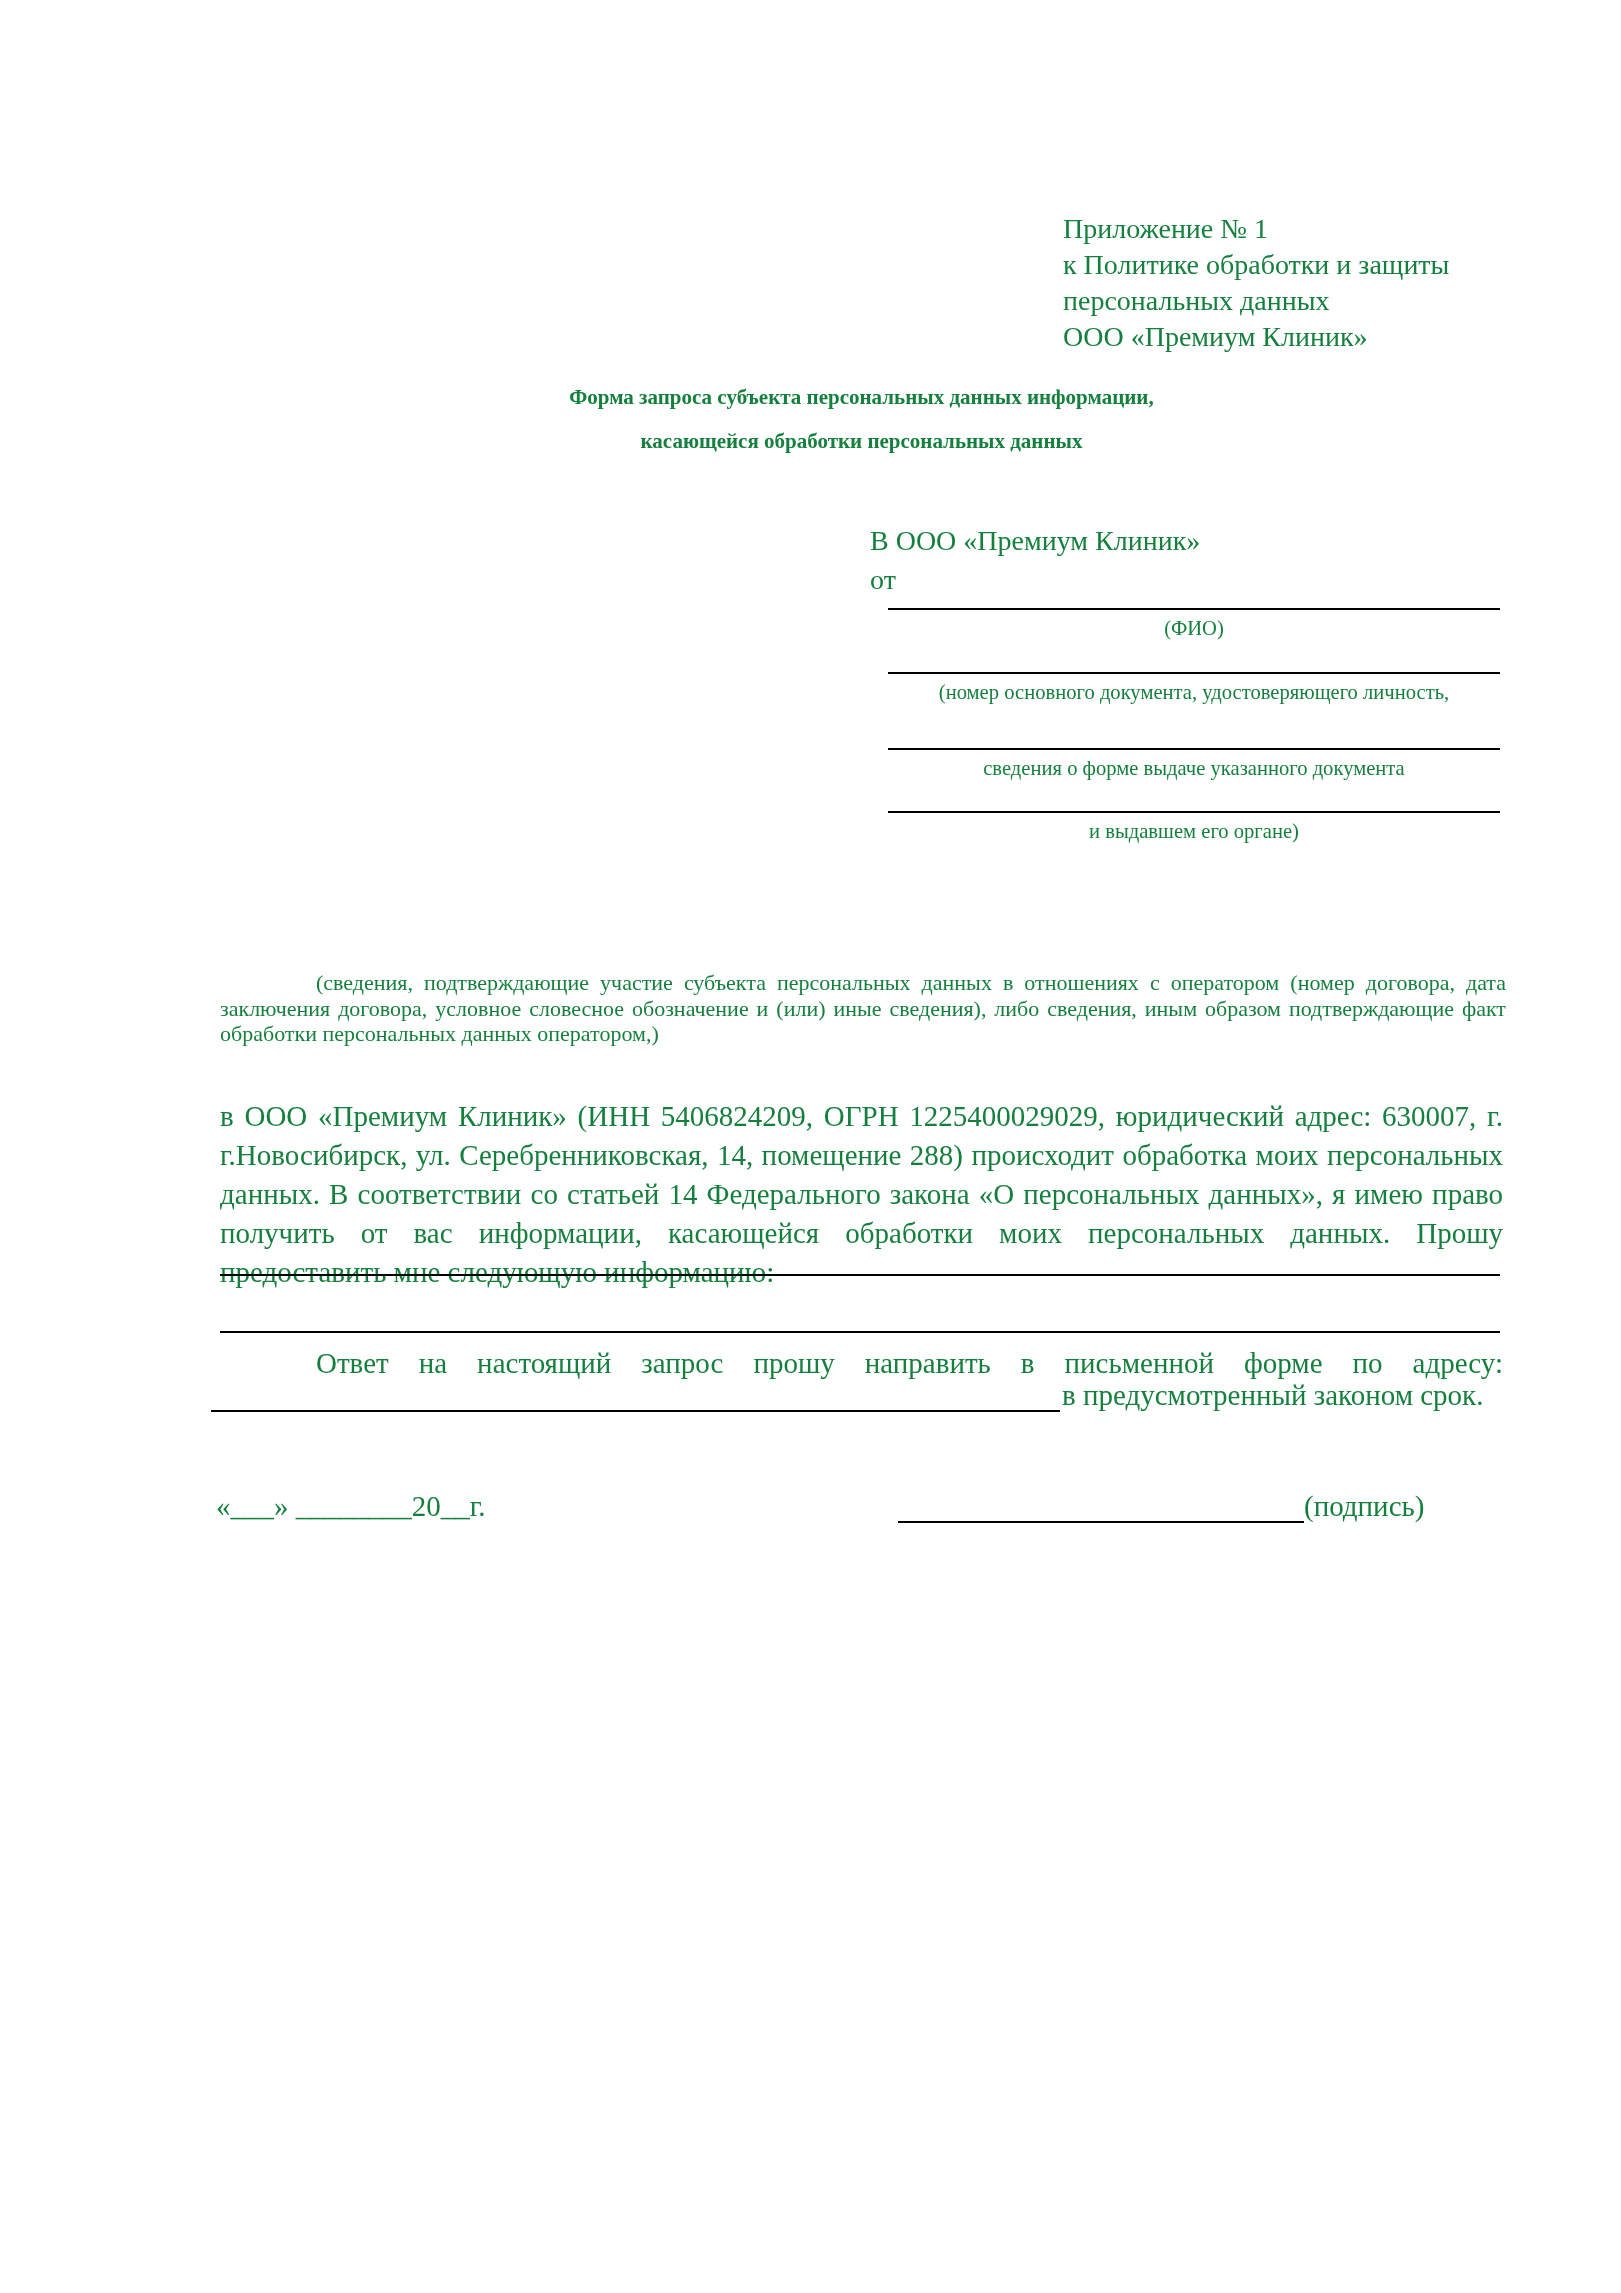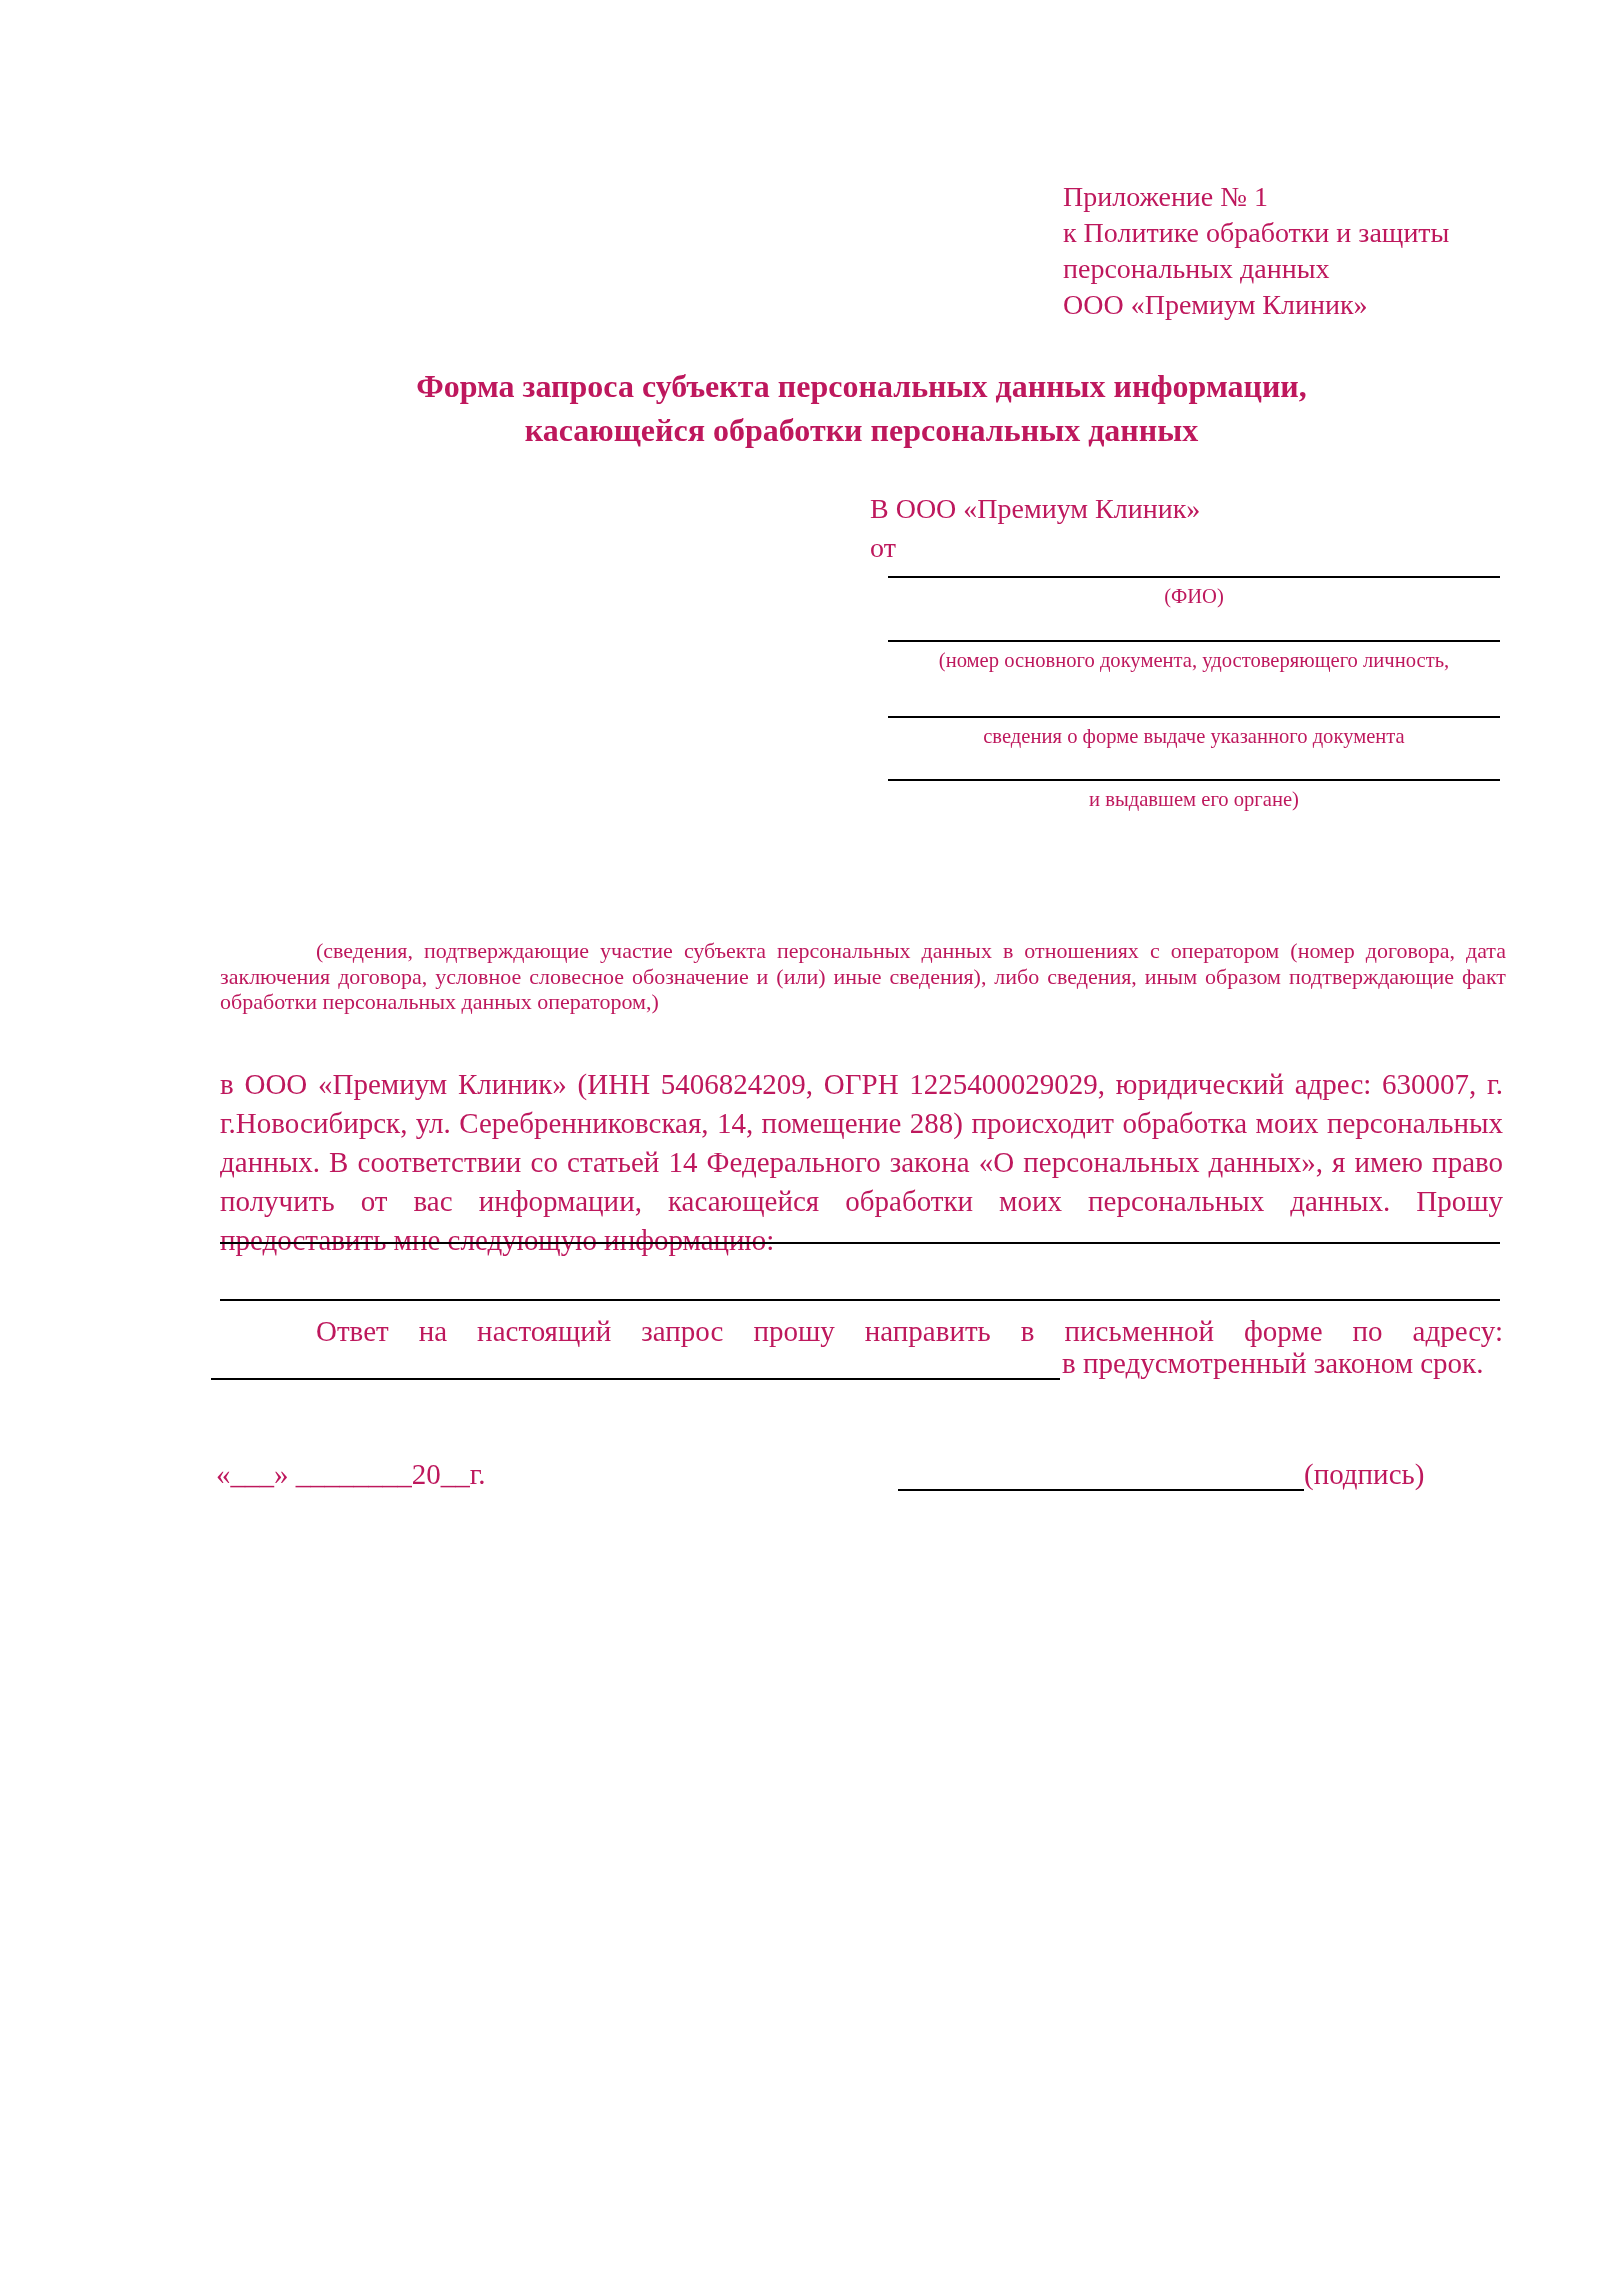--- a/index.html
+++ b/index.html
@@ -5,45 +5,46 @@
   html, body {
     margin: 0;
     padding: 0;
     background: #ffffff;
   }
   .page {
     position: relative;
     width: 1621px;
     height: 2186px;
     background: #ffffff;
-    color: #be185d;
+    color: #15803d;
     font-family: "Liberation Serif", "DejaVu Serif", serif;
     overflow: hidden;
+    margin-top: 32px;
   }
 
   
   .appendix {
     position: absolute;
     left: 1063px;
     top: 179px;
     font-size: 28px;
     line-height: 36px;
     white-space: nowrap;
   }
   .appendix div { display: block; }
 
   
   .doc-title {
     position: absolute;
     left: 220px;
-    top: 364px;
+    top: 343px;
     width: 1283px;
     text-align: center;
     font-weight: bold;
-    font-size: 32px;
+    font-size: 21px;
     line-height: 44px;
   }
 
   
   .addr-to {
     position: absolute;
     left: 870px;
     top: 493px;
     font-size: 28px;
     white-space: nowrap;

